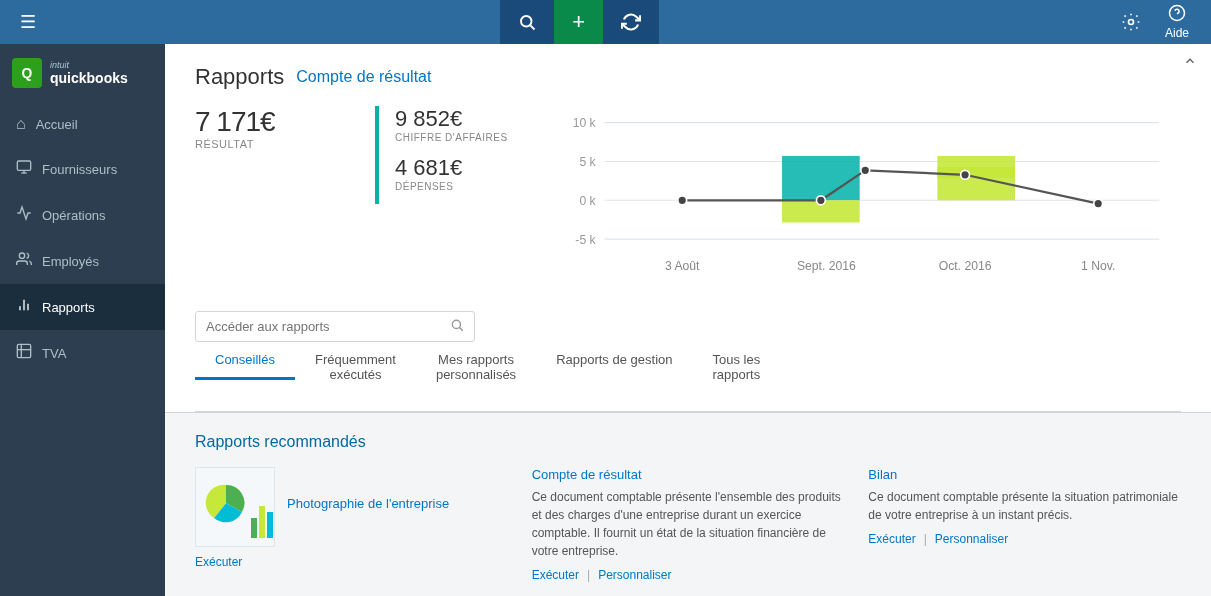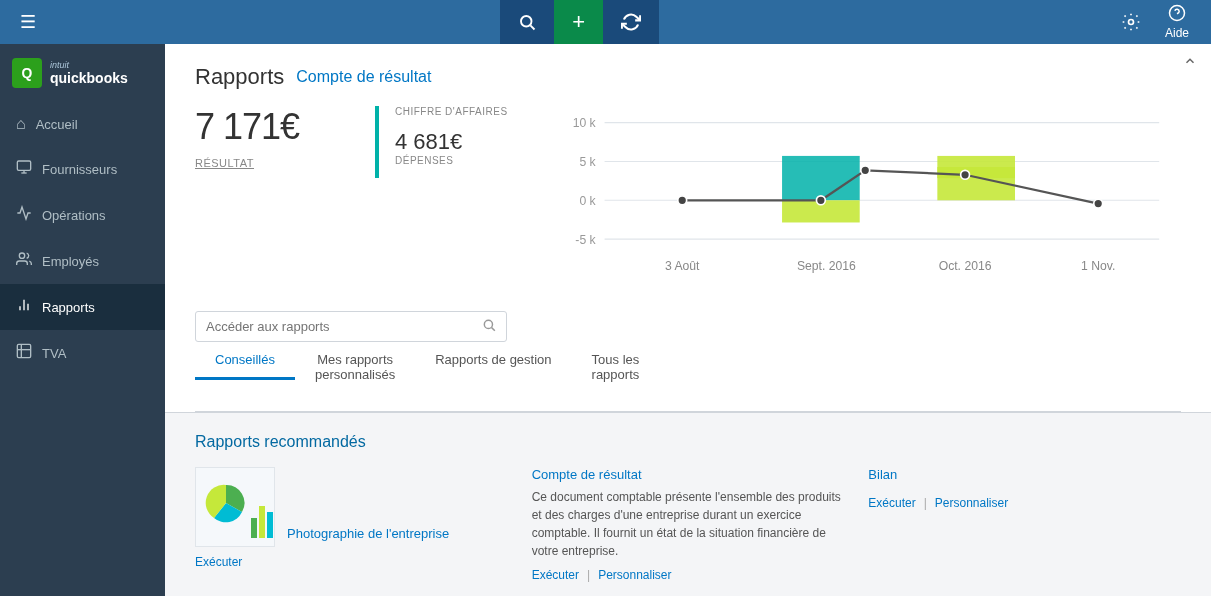--- a/index.html
+++ b/index.html
@@ -158,32 +158,31 @@
     .report-summary {
       display: flex;
       align-items: flex-start;
       gap: 0;
     }
 
     .summary-result {
       min-width: 180px;
     }
     .big-number {
-      font-size: 36px;
+      font-size: 28px;
       font-weight: 300;
       color: #333;
       letter-spacing: -1px;
     }
     .result-label {
       font-size: 11px;
       color: #888;
       letter-spacing: 0.5px;
       text-transform: uppercase;
-      margin-top: 9px;
-      text-decoration: underline;
+      margin-top: 0;
     }
 
     .summary-details {
       border-left: 4px solid #00b2a9;
       padding-left: 16px;
       margin-right: 30px;
     }
     .detail-item { margin-bottom: 12px; }
     .detail-amount {
       font-size: 22px;
@@ -222,21 +221,21 @@
       font-size: 14px;
     }
 
     .search-bar {
       display: flex;
       align-items: center;
       background: white;
       border: 1px solid #d0d5db;
       border-radius: 3px;
       padding: 6px 10px;
-      width: 312px;
+      width: 280px;
       margin-bottom: 0;
     }
     .search-bar input {
       border: none;
       outline: none;
       font-size: 13px;
       color: #666;
       flex: 1;
       background: transparent;
     }
@@ -334,21 +333,21 @@
     .action-sep { color: #aaa; font-size: 12px; }
 
     
     .report-card-with-thumb {
       display: flex;
       flex-direction: column;
     }
     .report-card-with-thumb .thumb-row {
       display: flex;
       gap: 12px;
-      align-items: flex-end;
+      align-items: center;
     }
   </style>
 </head>
 <body>
 
 <div class="top-nav">
   <div class="top-nav-left">
     <button class="nav-icon-btn">☰</button>
   </div>
   <div class="top-nav-center">
@@ -468,20 +467,21 @@
 
       <div class="report-summary">
 
         <div class="summary-result">
           <div class="big-number">7 171€</div>
           <div class="result-label">RÉSULTAT</div>
         </div>
 
         <div class="summary-details">
           <div class="detail-item">
+            <div class="detail-amount">9 852€</div>
             <div class="detail-label">CHIFFRE D'AFFAIRES</div>
           </div>
           <div class="detail-item">
             <div class="detail-amount">4 681€</div>
             <div class="detail-label">DÉPENSES</div>
           </div>
         </div>
 
         <div class="chart-area">
           <svg class="chart-svg" viewBox="0 0 580 170">
@@ -532,20 +532,21 @@
         <span class="search-icon">
           <svg width="14" height="14" viewBox="0 0 24 24" fill="none" stroke="#999" stroke-width="2.5">
             <circle cx="11" cy="11" r="7"></circle>
             <line x1="16.5" y1="16.5" x2="22" y2="22"></line>
           </svg>
         </span>
       </div>
 
       <div class="tabs-row" style="margin-top:0;border-bottom:none;">
         <div class="tab-item active">Conseillés</div>
+        <div class="tab-item" style="text-align:center;">Fréquemment<br>exécutés</div>
         <div class="tab-item" style="text-align:center;">Mes rapports<br>personnalisés</div>
         <div class="tab-item">Rapports de gestion</div>
         <div class="tab-item" style="text-align:center;">Tous les<br>rapports</div>
       </div>
       <div style="height:1px;background:#d0d5db;"></div>
     </div>
 
     <div class="recommended-section">
       <h2 class="section-title">Rapports recommandés</h2>
 
@@ -584,20 +585,21 @@
           <div class="report-card-desc">Ce document comptable présente l'ensemble des produits et des charges d'une entreprise durant un exercice comptable. Il fournit un état de la situation financière de votre entreprise.</div>
           <div class="report-card-actions">
             <a class="action-link">Exécuter</a>
             <span class="action-sep">|</span>
             <a class="action-link">Personnaliser</a>
           </div>
         </div>
 
         <div class="report-card">
           <div class="report-card-title">Bilan</div>
+          <div class="report-card-desc">Ce document comptable présente la situation patrimoniale de votre entreprise à un instant précis.</div>
           <div class="report-card-actions">
             <a class="action-link">Exécuter</a>
             <span class="action-sep">|</span>
             <a class="action-link">Personnaliser</a>
           </div>
         </div>
 
       </div>
     </div>
 

